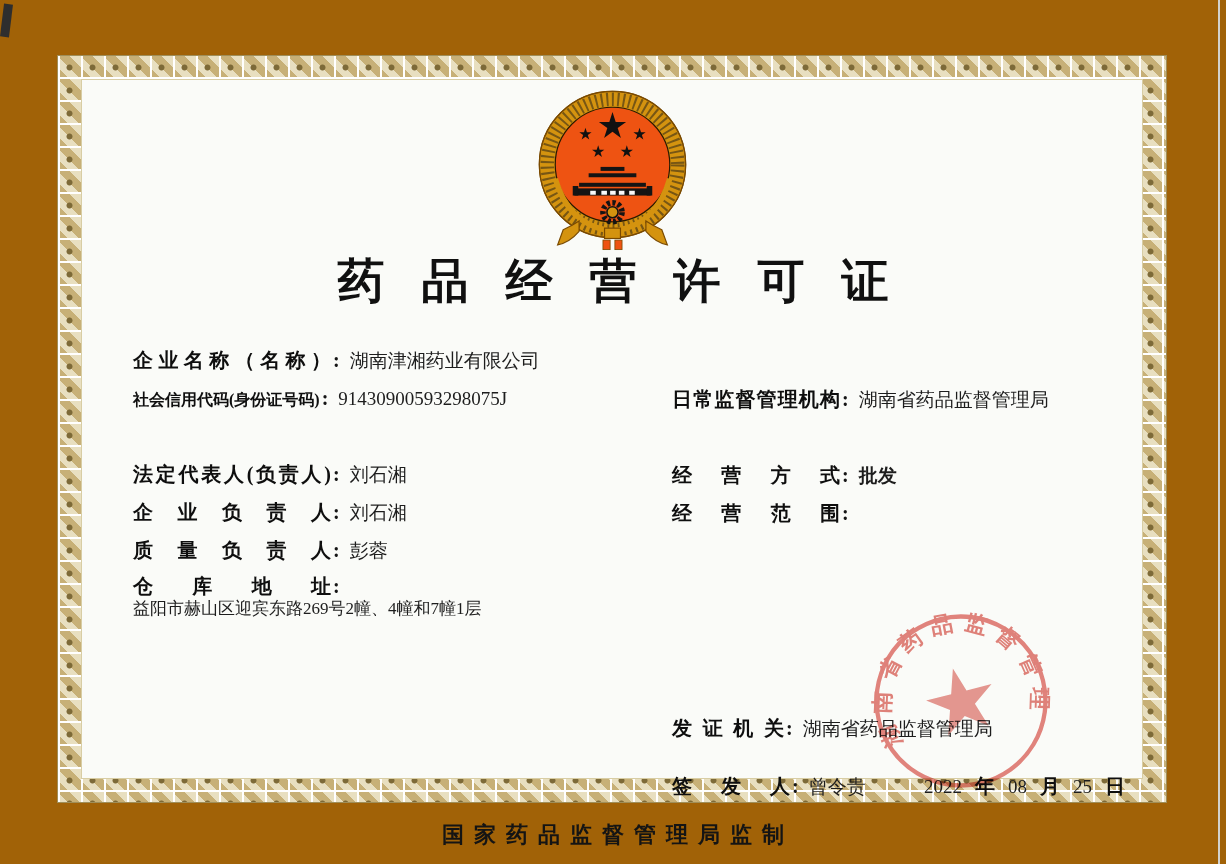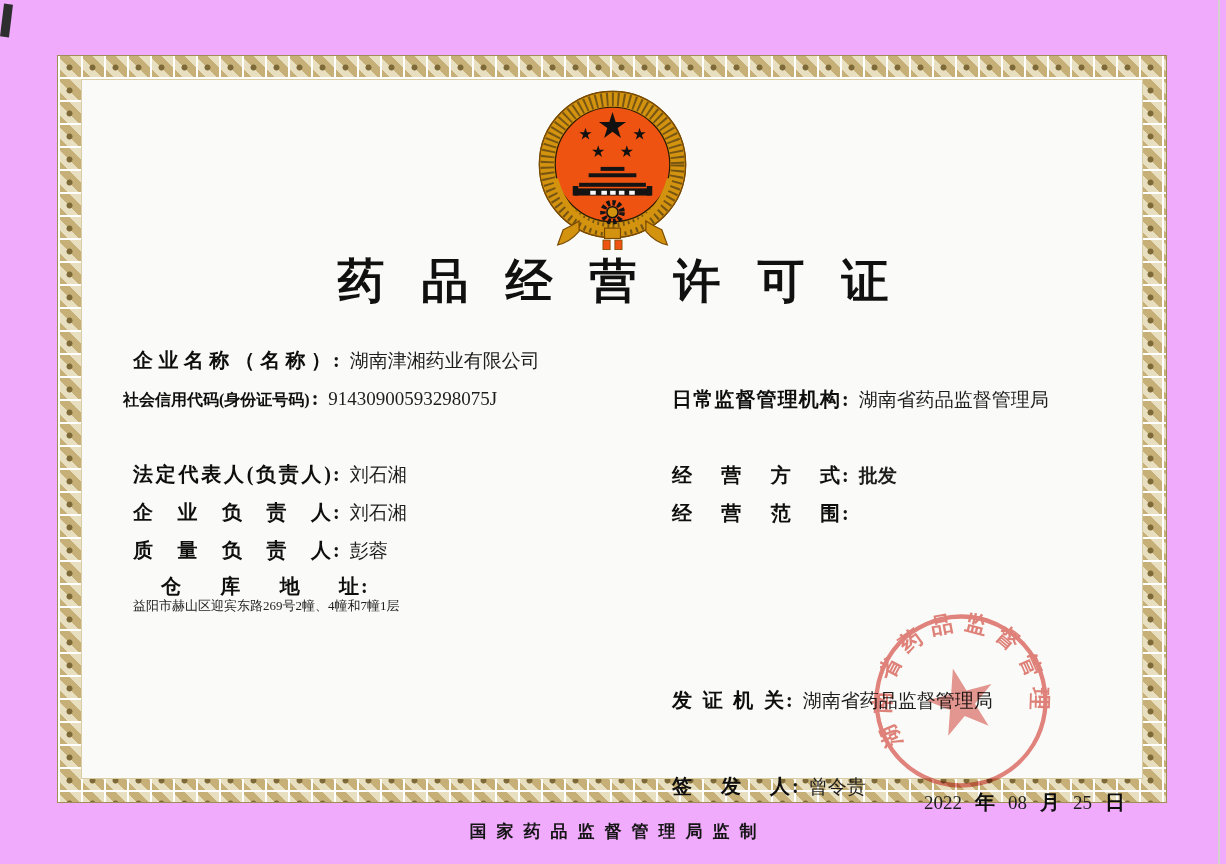--- a/index.html
+++ b/index.html
@@ -1,18 +1,18 @@
 <!DOCTYPE html>
 <html><head>
 <meta charset="utf-8">
 <style>
   html,body{margin:0;padding:0;background:#e9e9e7;}
   .page{
     position:relative;width:1226px;height:864px;margin:0 auto;
-    background:#f0abfc;overflow:hidden;
+    background:#a16207;overflow:hidden;
     font-family:"Liberation Serif","DejaVu Serif",serif;color:#151515;
   }
   
   .corner-mark{position:absolute;left:2px;top:4px;width:9px;height:33px;background:#2e2e2e;transform:rotate(7deg);}
   .edge-line{position:absolute;left:1218px;top:0;width:2px;height:864px;background:#d2d2ce;}
 
   
   .frame{position:absolute;left:57px;top:55px;width:1110px;height:748px;}
   .band{
     position:absolute;inset:0;border:1px solid #a08e58;
@@ -31,44 +31,44 @@
   .title{
     position:absolute;left:0;right:0;top:250px;text-align:center;
     font-size:47px;font-weight:bold;letter-spacing:37px;padding-left:37px;color:#101010;
   }
 
   .row{position:absolute;white-space:nowrap;line-height:1.25;}
   .lbl{
     display:inline-block;font-weight:bold;font-size:20px;color:#0e0e0e;
     text-align:justify;text-align-last:justify;vertical-align:baseline;
   }
-  .l198{width:198px;} .l168{width:168px;} .l112{width:112px;} .l118{width:118px;}
+  .l198{width:198px;} .l168{width:168px;} .l112{width:112px;margin-top:28px;} .l118{width:118px;}
   .compact{font-size:16px;width:auto;text-align-last:auto;}
   .colon{font-weight:bold;font-size:20px;margin-left:2px;}
   .val{font-size:19px;color:#1d1d1d;margin-left:10px;text-align:center;}
   .val.bold{font-weight:bold;}
-  .wrapline{position:absolute;left:133px;top:597px;font-size:13px;color:#1d1d1d;white-space:nowrap;}
+  .wrapline{position:absolute;left:133px;top:597px;font-size:17px;color:#1d1d1d;white-space:nowrap;}
 
   .scope{
     position:absolute;left:672px;top:526px;width:470px;
     font-size:17.5px;line-height:25px;color:#1d1d1d;letter-spacing:0.4px;
   }
 
   .date .num{font-size:19px;color:#1d1d1d;margin:0 7px;}
   .date .unit{font-weight:bold;font-size:20px;color:#0e0e0e;margin:0 6px;}
-  .signer-date{position:absolute;left:245px;top:16px;}
+  .signer-date{position:absolute;left:245px;top:0;}
 
   .seal{
     position:absolute;left:865px;top:605px;width:192px;height:192px;
     opacity:.82;mix-blend-mode:multiply;transform:rotate(-14deg);
   }
 
   .bottom-note{
     position:absolute;left:0;right:0;top:820px;text-align:center;
-    font-size:17px;font-weight:bold;letter-spacing:10px;padding-left:10px;color:#141414;
+    font-size:22px;font-weight:bold;letter-spacing:10px;padding-left:10px;color:#141414;
   }
 </style>
 </head>
 <body>
 
 <div class="page">
 
   <div class="corner-mark"></div>
   <div class="edge-line"></div>
 
@@ -116,33 +116,33 @@
       <rect x="88" y="195" width="9" height="12" fill="#ee5312" stroke="#7a4a00" stroke-width="1"></rect>
       <rect x="103" y="195" width="9" height="12" fill="#ee5312" stroke="#7a4a00" stroke-width="1"></rect>
     </svg>
   </div>
 
   <div class="title">药品经营许可证</div>
 
   <div class="row" style="left:133px;top:348px;">
     <span class="lbl l198">企业名称（名称）</span><span class="colon">:</span><span class="val">湖南津湘药业有限公司</span>
   </div>
-  <div class="row" style="left:123px;top:386px;">
+  <div class="row" style="left:133px;top:386px;">
     <span class="lbl compact">社会信用代码(身份证号码)</span><span class="colon">:</span><span class="val">91430900593298075J</span>
   </div>
   <div class="row" style="left:133px;top:462px;">
     <span class="lbl l198">法定代表人(负责人)</span><span class="colon">:</span><span class="val">刘石湘</span>
   </div>
   <div class="row" style="left:133px;top:500px;">
     <span class="lbl l198">企业负责人</span><span class="colon">:</span><span class="val">刘石湘</span>
   </div>
   <div class="row" style="left:133px;top:538px;">
     <span class="lbl l198">质量负责人</span><span class="colon">:</span><span class="val">彭蓉</span>
   </div>
-  <div class="row" style="left:133px;top:574px;margin-left:28px;">
+  <div class="row" style="left:133px;top:574px;">
     <span class="lbl l198">仓库地址</span><span class="colon">:</span>
   </div>
   <div class="wrapline">益阳市赫山区迎宾东路269号2幢、4幢和7幢1层</div>
 
   <div class="row" style="left:672px;top:387px;">
     <span class="lbl l168">日常监督管理机构</span><span class="colon">:</span><span class="val">湖南省药品监督管理局</span>
   </div>
   <div class="row" style="left:672px;top:463px;">
     <span class="lbl l168">经营方式</span><span class="colon">:</span><span class="val bold">批发</span>
   </div>

